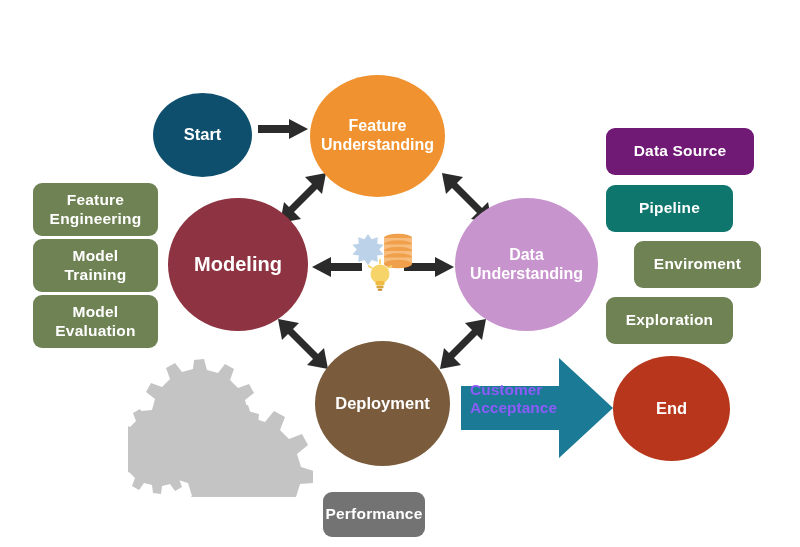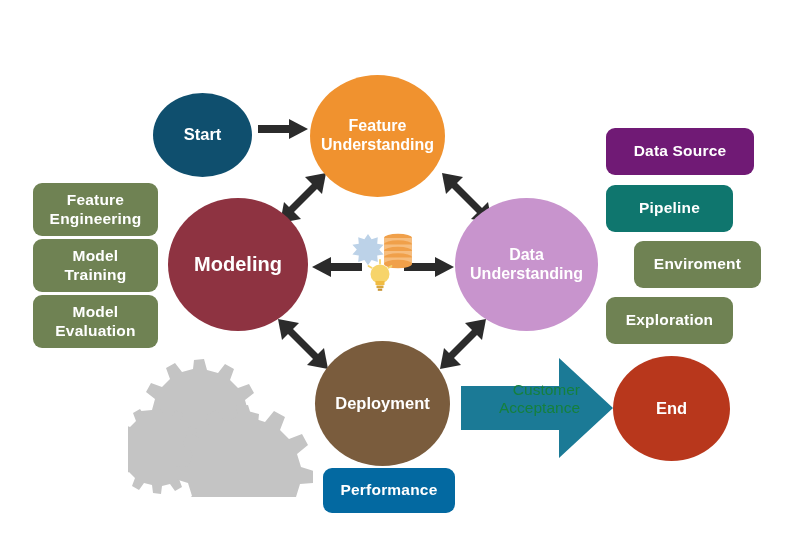--- a/index.html
+++ b/index.html
@@ -61,24 +61,24 @@
     position: absolute;
     z-index: 6;
   }
   .big-arrow {
     position: absolute;
     z-index: 5;
   }
   .big-arrow-label {
     position: absolute;
     z-index: 6;
-    color: #15803d;
-    font-weight: normal;
+    color: #8b5cf6;
+    font-weight: bold;
     font-size: 15.5px;
-    text-align: right;
+    text-align: left;
     line-height: 1.15;
     pointer-events: none;
   }
 </style>
 </head>
 <body>
 
 <div id="canvas">
 
   <svg class="gearset" style="left:128px; top:352px;" width="185" height="145" viewBox="0 0 185 145">
@@ -135,21 +135,21 @@
   <div class="node chip" style="left:606px; top:185px; width:127px; height:47px; background:#0f766e; z-index:8;">
     <span>Pipeline</span>
   </div>
   <div class="node chip" style="left:606px; top:241px; width:127px; height:47px; background:#6f8253; z-index:8;margin-left:28px;">
     <span>Enviroment</span>
   </div>
   <div class="node chip" style="left:606px; top:297px; width:127px; height:47px; background:#6f8253; z-index:8;">
     <span>Exploration</span>
   </div>
 
-  <div class="node chip" style="left:323px; top:468px; width:132px; height:45px; background:#0369a1; z-index:8;">
+  <div class="node chip" style="left:323px; top:492px; width:102px; height:45px; background:#737373; z-index:8;">
     <span>Performance</span>
   </div>
 
   <svg class="arrow-svg" style="left:258px; top:117px;" width="54" height="24" viewBox="0 0 54 24">
     <g fill="#2b2b2b">
       <rect x="0" y="8" width="33" height="8"></rect>
       <path d="M31 2 L50 12 L31 22 Z"></path>
     </g>
   </svg>
 

